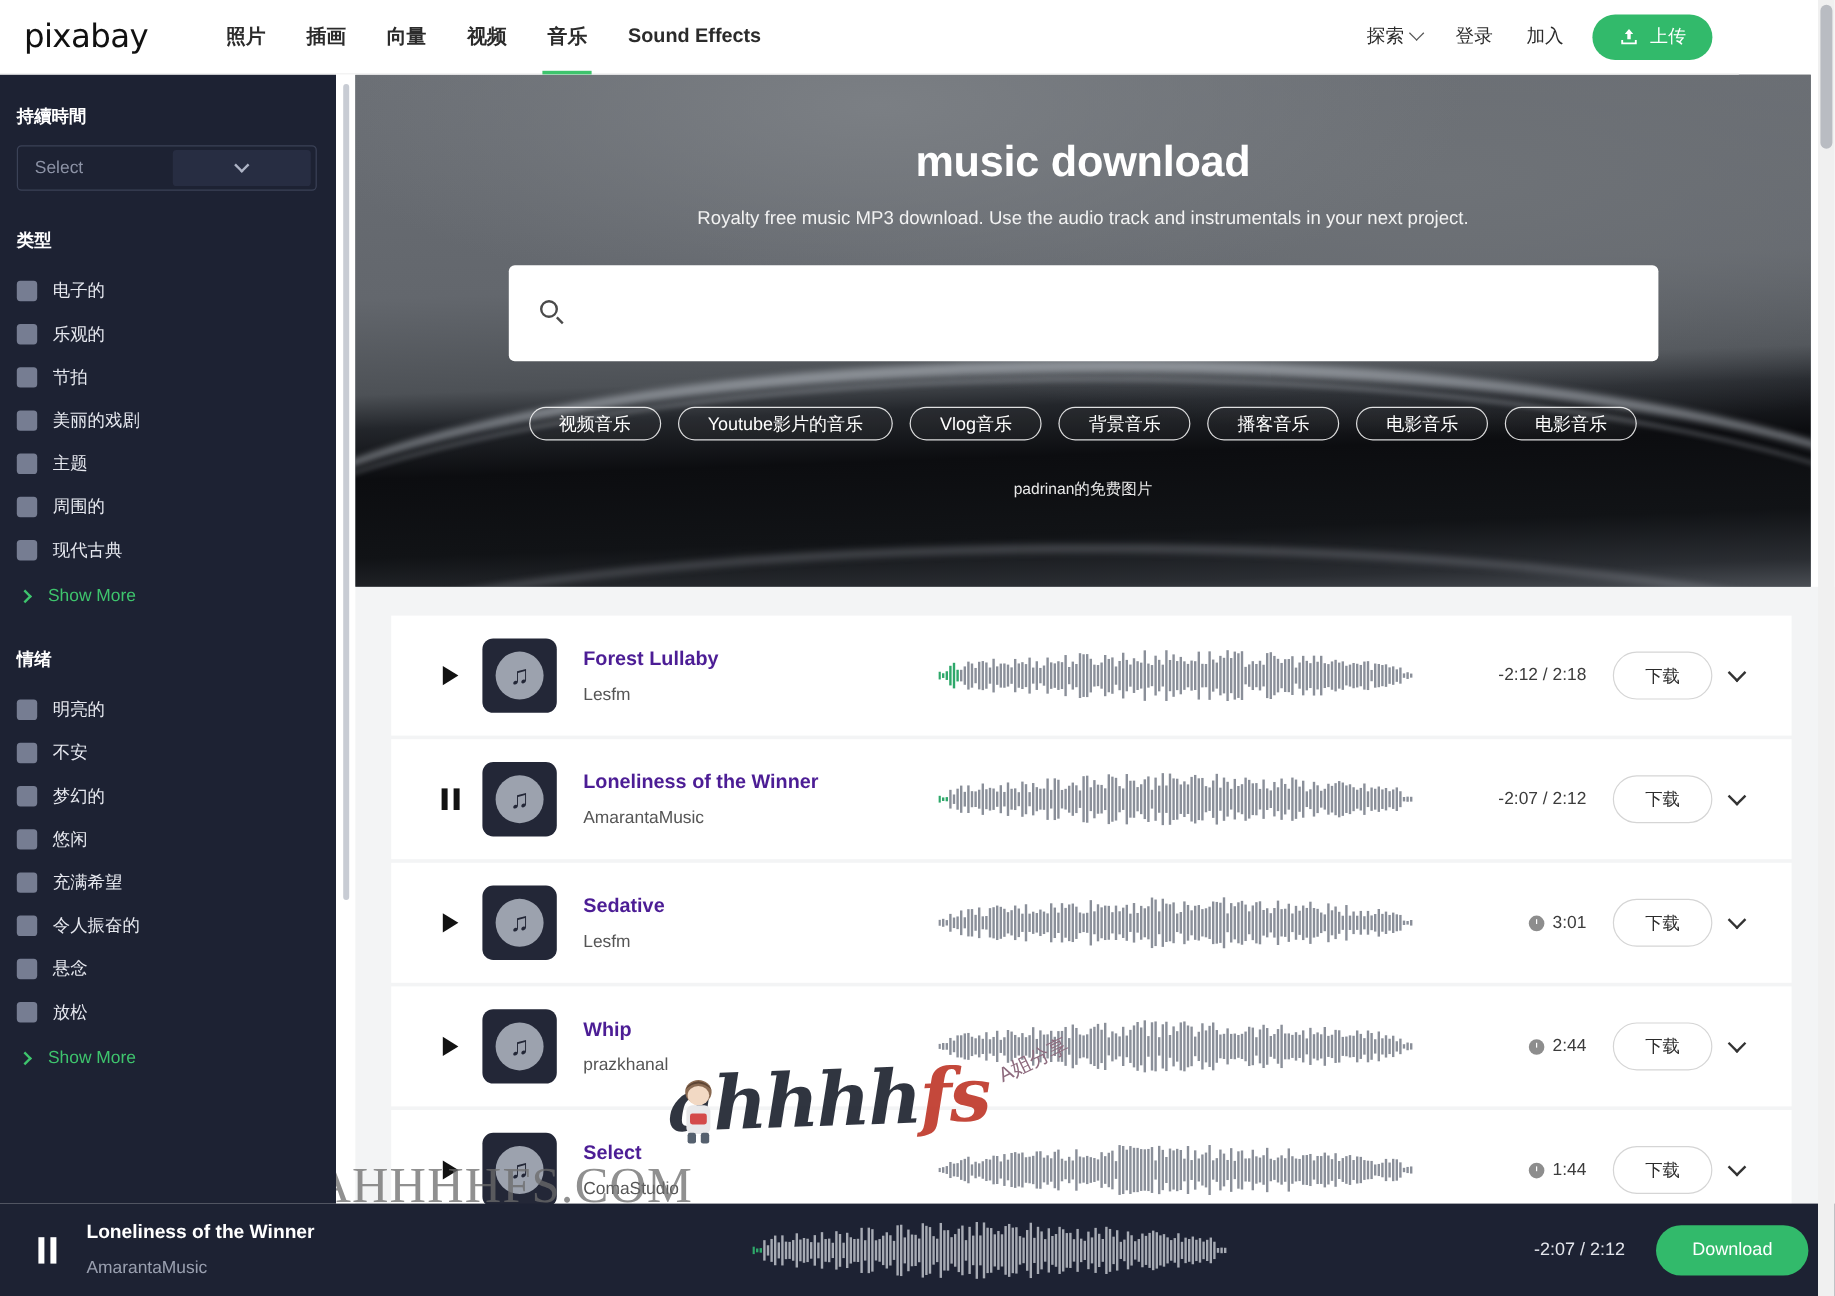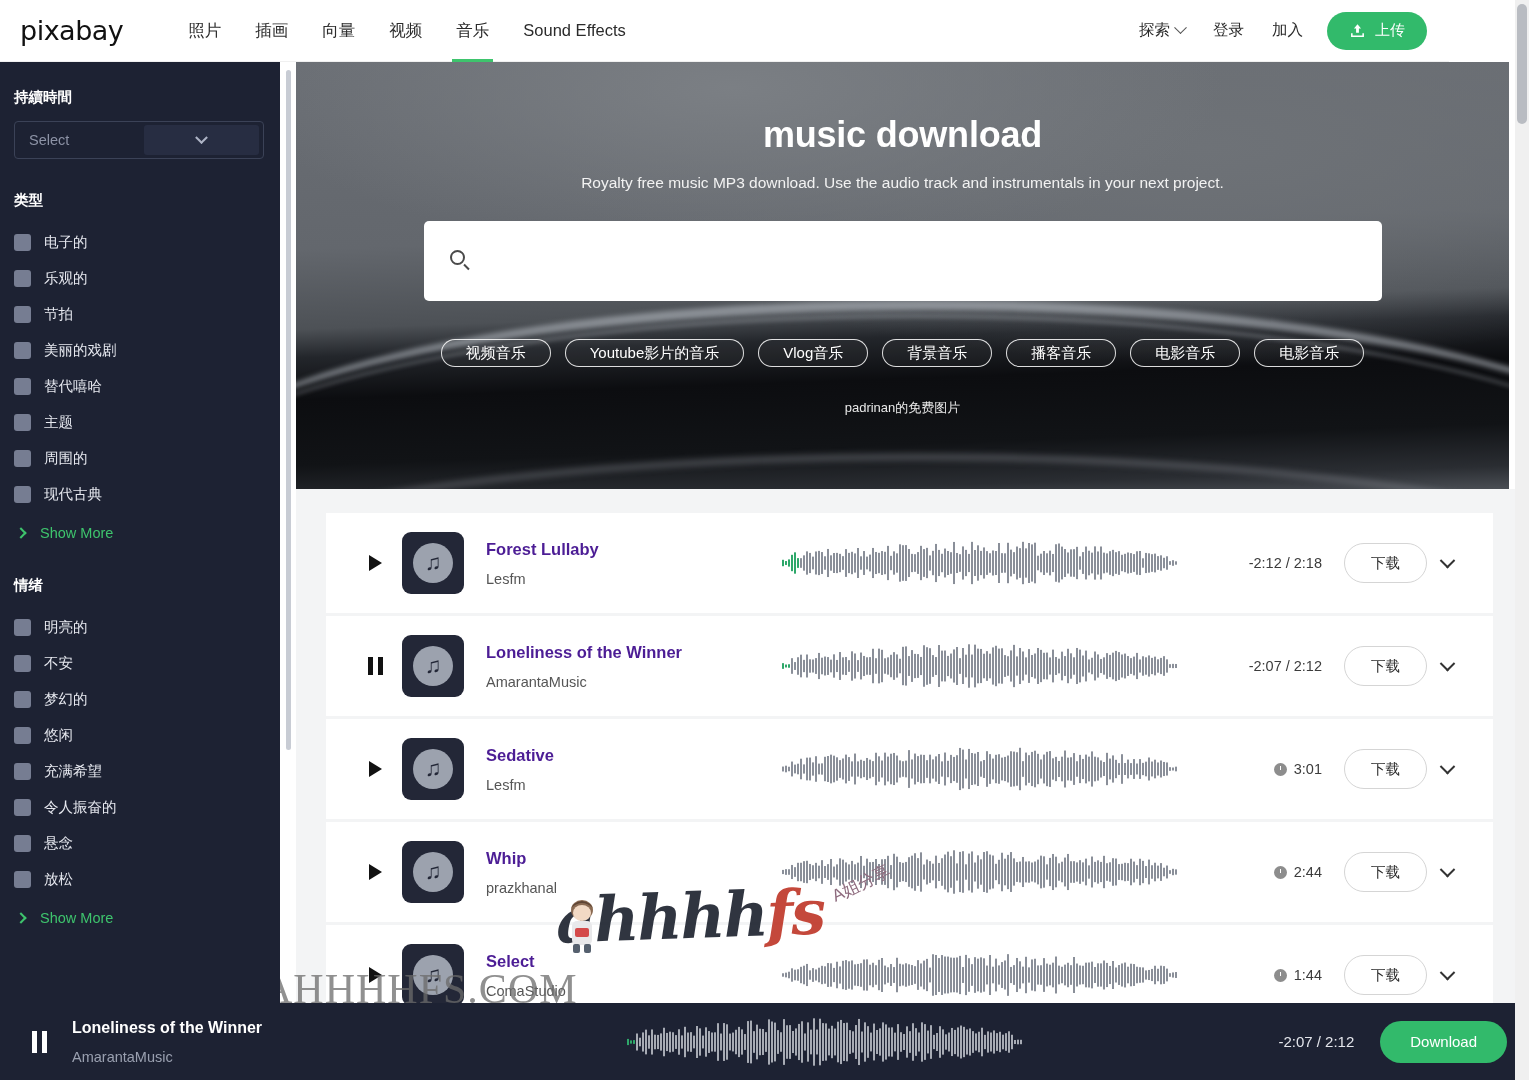--- a/index.html
+++ b/index.html
@@ -18,20 +18,21 @@
   }
   .logo {
     margin-left: 20px; font-size: 27px; letter-spacing: -0.5px;
     font-weight: 400; color: #111; font-family: "DejaVu Sans", sans-serif;
   }
   .nav { display: flex; align-items: center; margin-left: 48px; height: 62px; }
   .nav-item {
     font-size: 16.5px; color: #2b2b2b; margin: 0 17px; height: 62px;
     display: flex; align-items: center; position: relative; cursor: pointer;
     white-space: nowrap;
+    font-weight: bold;
   }
   .nav-item.active::after {
     content: ""; position: absolute; bottom: 0; left: -4px; right: -4px;
     height: 3px; background: #3ec46d;
   }
   .header-right {
     margin-left: auto; display: flex; align-items: center; padding-right: 22px;
   }
   .hr-item {
     font-size: 15.5px; color: #2b2b2b; margin: 0 14px; cursor: pointer;
@@ -346,24 +347,20 @@
           <span class="cb"></span>
           <span>乐观的</span>
         </div>
         <div class="cb-row">
           <span class="cb"></span>
           <span>节拍</span>
         </div>
         <div class="cb-row">
           <span class="cb"></span>
           <span>美丽的戏剧</span>
-        </div>
-        <div class="cb-row">
-          <span class="cb"></span>
-          <span>替代嘻哈</span>
         </div>
         <div class="cb-row">
           <span class="cb"></span>
           <span>主题</span>
         </div>
         <div class="cb-row">
           <span class="cb"></span>
           <span>周围的</span>
         </div>
         <div class="cb-row">

